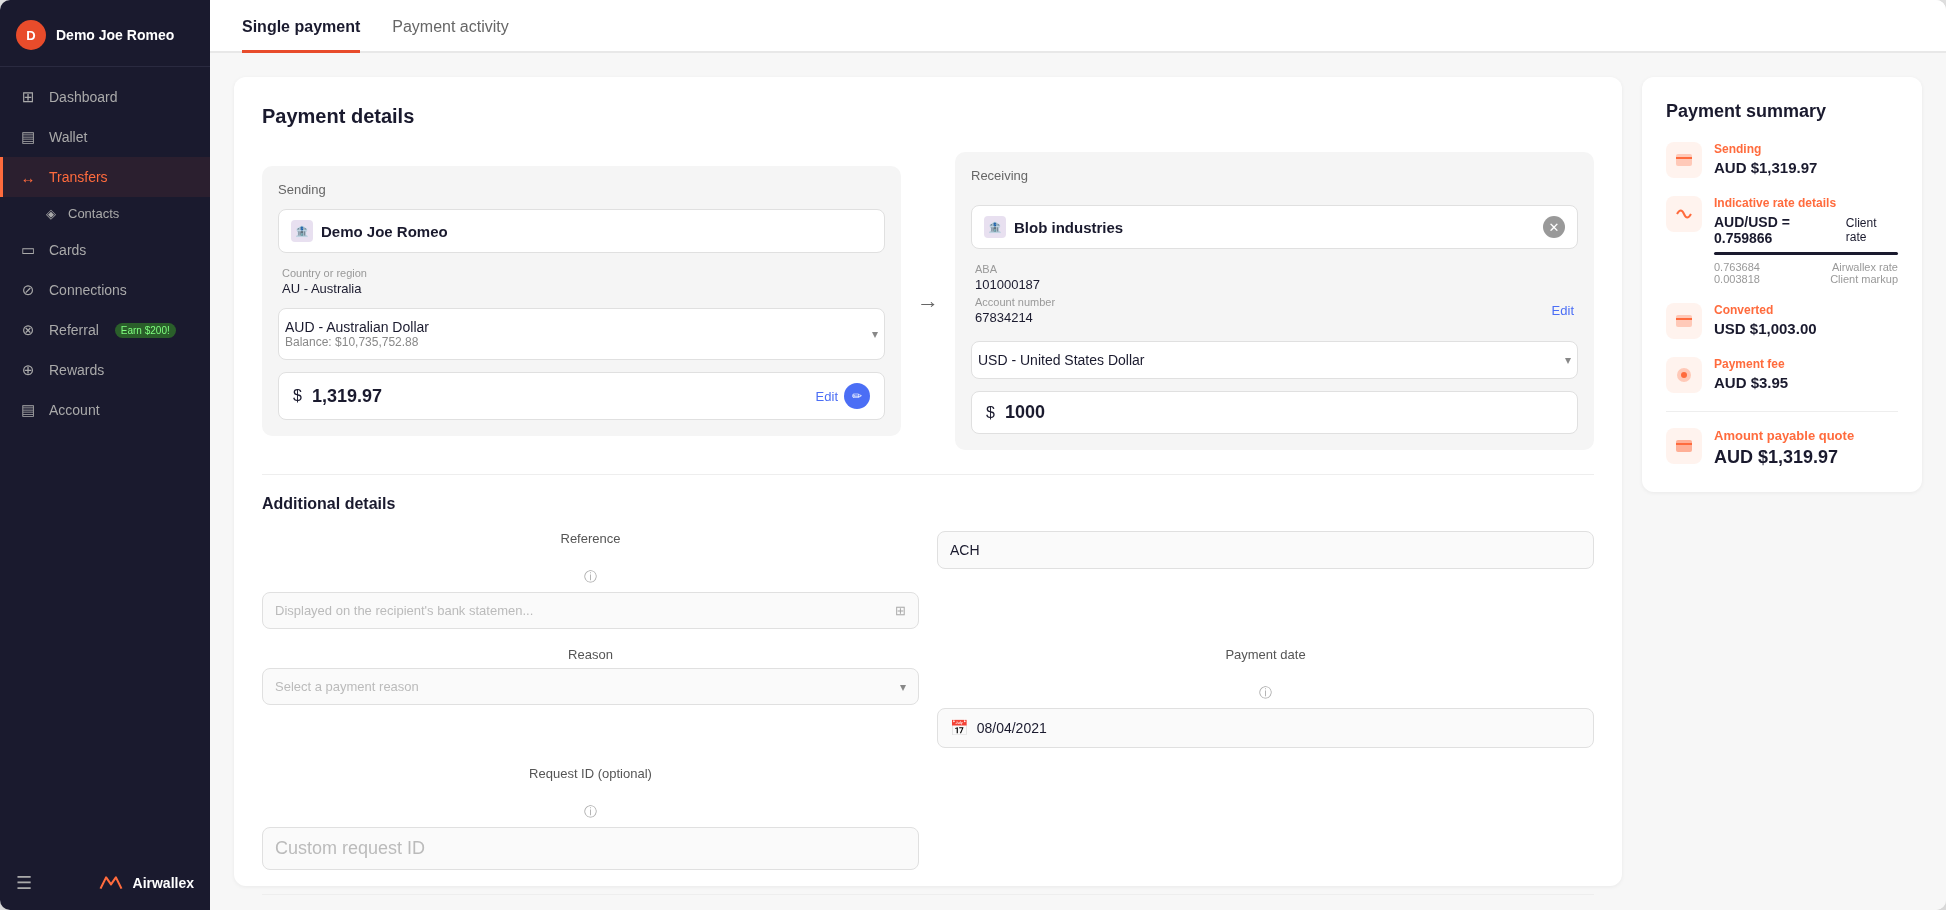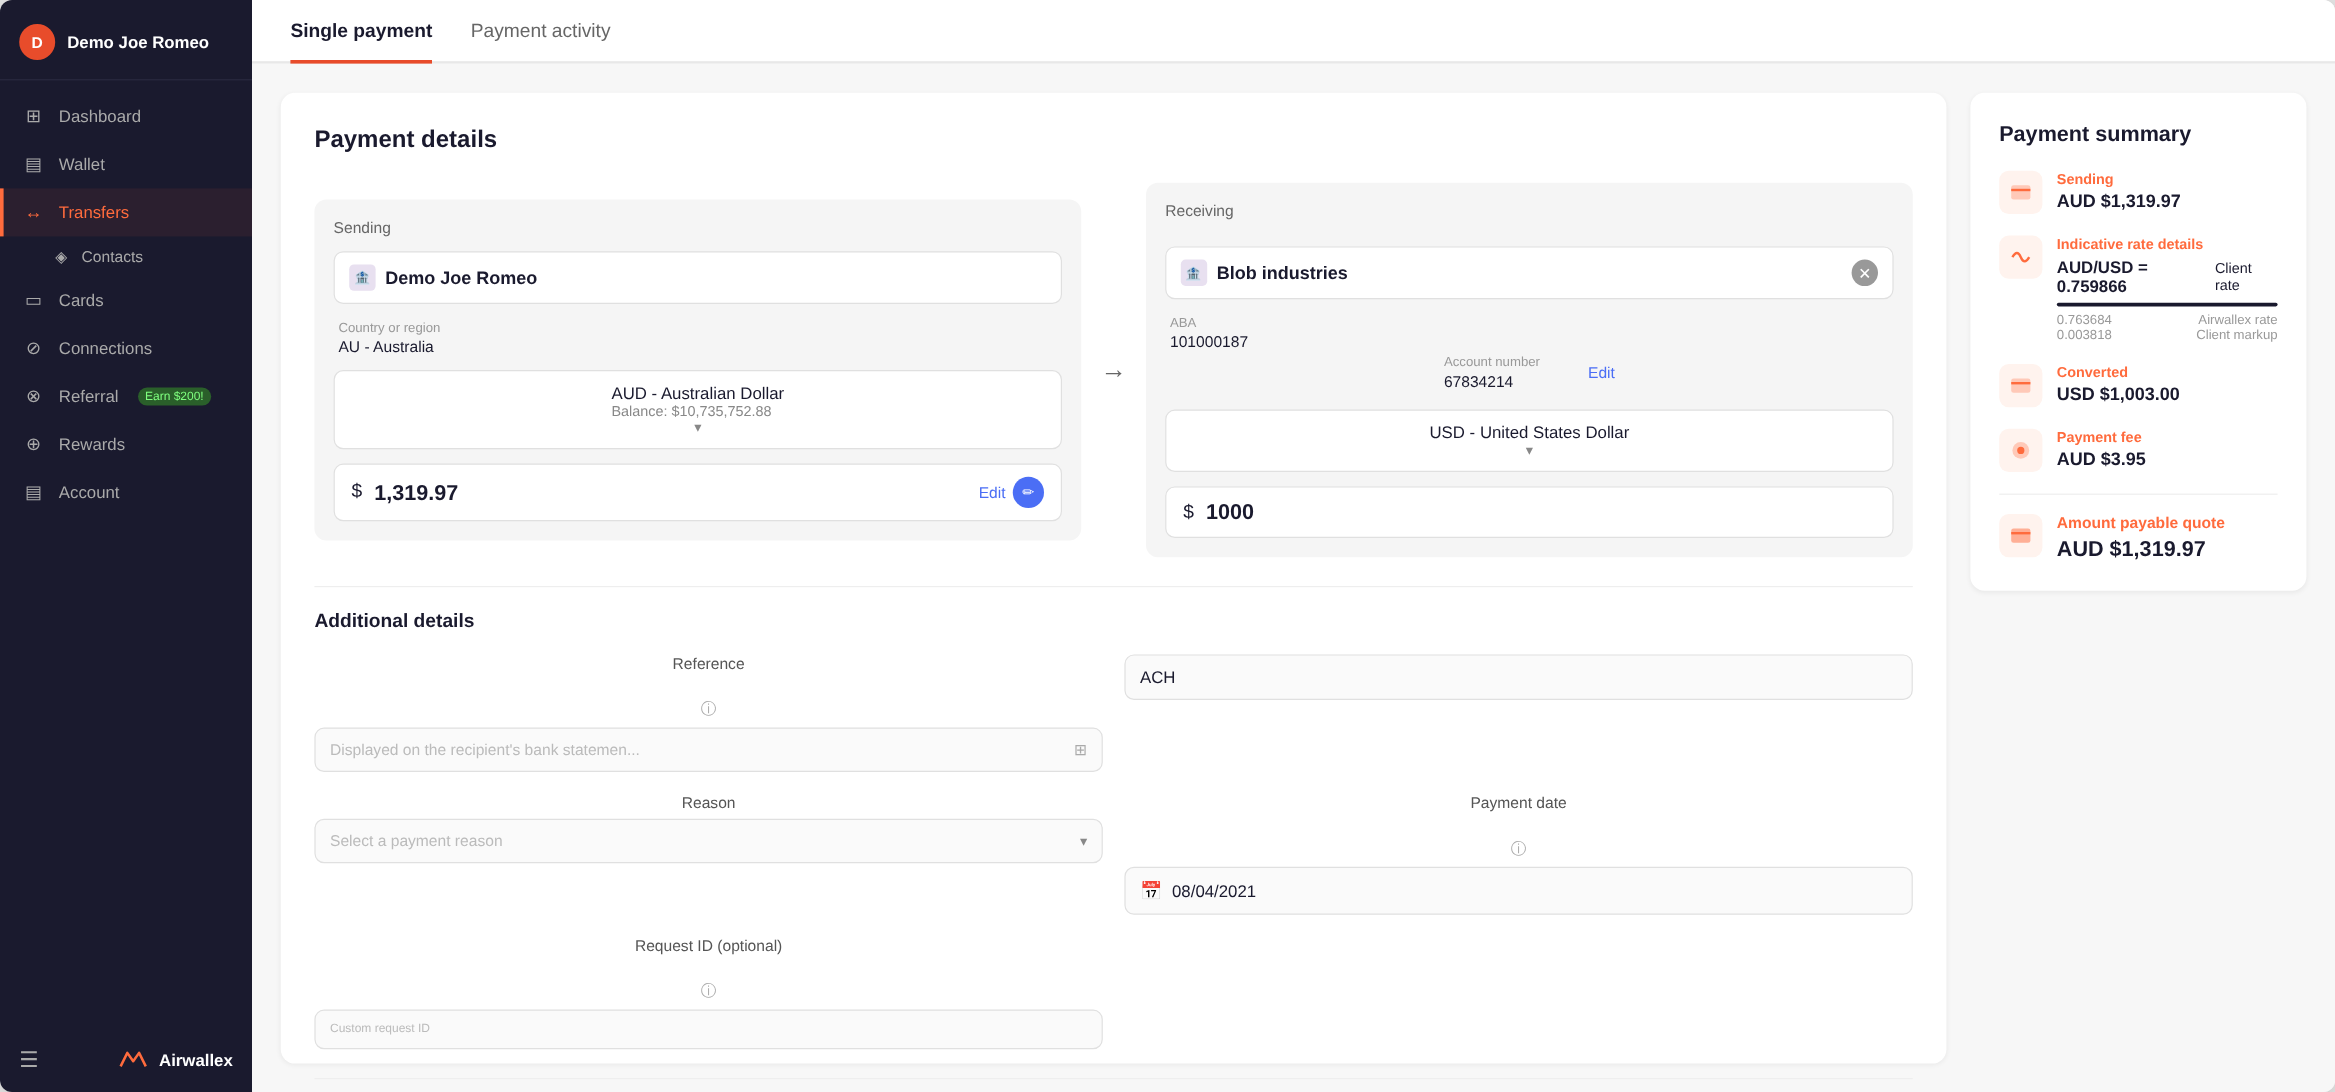--- a/index.html
+++ b/index.html
@@ -43,21 +43,21 @@
     .bank-icon { width: 22px; height: 22px; background: #e8e0f0; border-radius: 4px; display: flex; align-items: center; justify-content: center; font-size: 11px; color: #7b4fa3; }
     .account-name { font-size: 15px; font-weight: 600; color: #1a1a2e; }
     .country-region { font-size: 12px; color: #888; margin-top: 14px; padding: 0 4px; }
     .country-label { font-size: 11px; color: #999; }
     .country-value { font-size: 13px; color: #1a1a2e; margin-top: 2px; }
     .edit-link { color: #4b6ef5; font-size: 13px; cursor: pointer; font-weight: 500; }
     .close-btn { width: 22px; height: 22px; background: #999; border-radius: 50%; display: flex; align-items: center; justify-content: center; font-size: 13px; color: #fff; cursor: pointer; flex-shrink: 0; }
 
     .arrow-icon { font-size: 22px; color: #666; flex-shrink: 0; }
 
-    .currency-dropdown { background: #fff; border: 1px solid #e0e0e0; border-radius: 8px; padding: 10px 6px; display: flex; align-items: center; justify-content: space-between; cursor: pointer; margin-top: 12px; flex-direction: column; }
+    .currency-dropdown { background: #fff; border: 1px solid #e0e0e0; border-radius: 8px; padding: 10px 6px; display: flex; align-items: center; justify-content: space-between; cursor: pointer; margin-top: 12px; }
     .currency-label { font-size: 14px; font-weight: 500; color: #1a1a2e; }
     .balance-text { font-size: 12px; color: #888; }
     .chevron { font-size: 12px; color: #888; }
 
     .amount-row { display: flex; align-items: center; gap: 10px; margin-top: 12px; padding: 10px 14px; background: #fff; border-radius: 8px; border: 1px solid #e0e0e0; }
     .dollar-sign { font-size: 16px; color: #1a1a2e; font-weight: 500; }
     .amount-value { font-size: 18px; font-weight: 600; color: #1a1a2e; flex: 1; }
     .edit-icon-btn { display: flex; align-items: center; gap: 6px; cursor: pointer; }
     .edit-pencil { width: 26px; height: 26px; background: #4b6ef5; border-radius: 50%; display: flex; align-items: center; justify-content: center; font-size: 12px; color: #fff; }
 
@@ -66,21 +66,21 @@
     .section-title { font-size: 16px; font-weight: 700; color: #1a1a2e; margin-bottom: 18px; }
     .fields-grid { display: grid; grid-template-columns: 1fr 1fr; gap: 18px; }
     .field-group { display: flex; flex-direction: column; gap: 6px; }
     .field-label { font-size: 13px; color: #555; font-weight: 500; display: flex; align-items: center; gap: 22px; flex-direction: column; }
     .info-icon { font-size: 13px; color: #aaa; cursor: pointer; }
     .field-input { border: 1px solid #e0e0e0; border-radius: 8px; padding: 10px 12px; font-size: 14px; color: #999; background: #fafafa; display: flex; align-items: center; justify-content: space-between; }
     .field-input-select { border: 1px solid #e0e0e0; border-radius: 8px; padding: 10px 12px; font-size: 14px; color: #999; background: #fafafa; display: flex; align-items: center; justify-content: space-between; cursor: pointer; gap: 13px; }
     .payment-method-value { font-size: 14px; color: #1a1a2e; font-weight: 500; }
     .date-input { display: flex; align-items: center; gap: 8px; border: 1px solid #e0e0e0; border-radius: 8px; padding: 10px 12px; font-size: 14px; color: #1a1a2e; background: #fafafa; }
     .date-icon { font-size: 15px; color: #666; }
-    .request-id-input { border: 1px solid #e0e0e0; border-radius: 8px; padding: 10px 12px; font-size: 10px; color: #999; background: #fafafa; }
+    .request-id-input { border: 1px solid #e0e0e0; border-radius: 8px; padding: 10px 12px; font-size: 18px; color: #999; background: #fafafa; }
 
     
     .action-footer { display: flex; align-items: center; justify-content: space-between; padding-top: 28px; border-top: 1px solid #eee; margin-top: 24px; }
     .cancel-btn { font-size: 15px; color: #4b6ef5; cursor: pointer; background: none; border: none; font-weight: 500; }
     .confirm-btn { background: #3b3bff; color: #fff; border: none; border-radius: 8px; padding: 14px 32px; font-size: 15px; font-weight: 600; cursor: pointer; }
 
     
     .payment-summary-card { width: 280px; min-width: 280px; background: #fff; border-radius: 12px; padding: 24px; box-shadow: 0 1px 4px rgba(0,0,0,0.06); height: fit-content; }
     .summary-title { font-size: 18px; font-weight: 700; color: #1a1a2e; margin-bottom: 20px; }
     .summary-row { display: flex; align-items: flex-start; gap: 12px; margin-bottom: 18px; }
@@ -216,21 +216,21 @@
               <div style="display:flex; align-items:center; gap:8px;">
                 <div class="bank-icon">🏦</div>
                 <span class="account-name">Blob industries</span>
               </div>
               <div class="close-btn">✕</div>
             </div>
             <div class="country-region">
               <div class="country-label">ABA</div>
               <div class="country-value">101000187</div>
             </div>
-            <div style="display:flex; align-items:center; justify-content:center; padding: 4px; gap: 40px;">
+            <div style="display:flex; align-items:center; justify-content:space-between; padding: 4px; gap: 40px;">
               <div>
                 <div class="country-label">Account number</div>
                 <div class="country-value">67834214</div>
               </div>
               <span class="edit-link">Edit</span>
             </div>
             <div class="currency-dropdown">
               <span class="currency-label">USD - United States Dollar</span>
               <span class="chevron">▾</span>
             </div>

